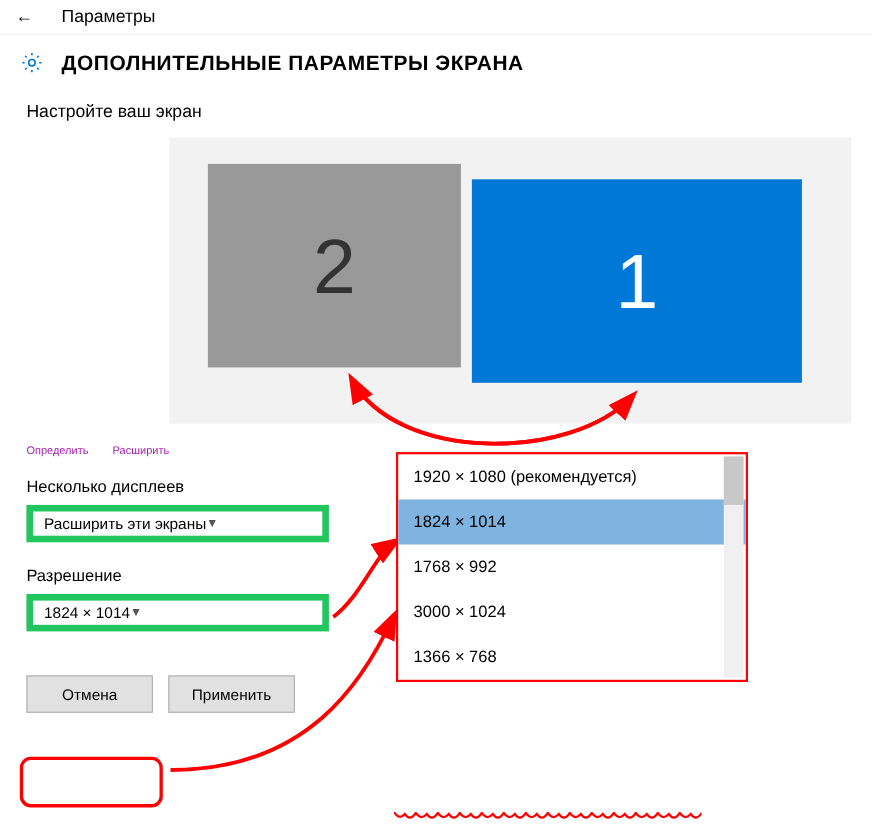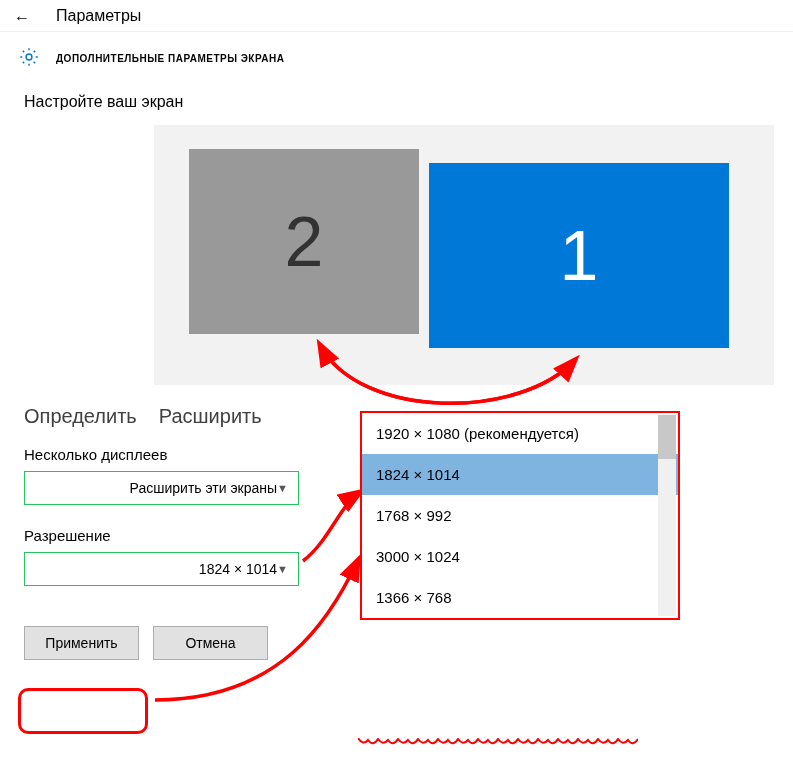--- a/index.html
+++ b/index.html
@@ -30,21 +30,21 @@
   }
   .titlebar-text { font-size: 16px; }
   .header-row {
     display: flex;
     align-items: center;
     gap: 16px;
     padding: 14px 18px;
   }
   .gear-icon svg { width: 22px; height: 22px; }
   .page-title {
-    font-size: 10px;
+    font-size: 19px;
     font-weight: 600;
     letter-spacing: 0.5px;
     text-transform: uppercase;
   }
   .content { padding: 0 24px; }
   .section-title {
     font-size: 16px;
     font-weight: 400;
     margin: 8px 0 14px 0;
   }
@@ -80,29 +80,29 @@
     background: #0078d7;
     color: #fff;
   }
   .monitor-1-num { color: #fff; }
   .monitor-2-num { color: #333; }
   .link-row {
     display: flex;
     gap: 22px;
     margin: 20px 0 18px 0;
   }
-  .link { color: #404040; cursor: pointer; font-size: 20px; }
+  .link { color: #a21caf; cursor: pointer; font-size: 10px; }
   .label-text { font-size: 15px; margin-bottom: 8px; margin-top: 6px; }
   .dropdown {
     width: 275px;
     height: 34px;
-    border: 1px solid #22c55e;
-    display: flex;
-    align-items: center;
-    justify-content: flex-end;
+    border: 6px solid #22c55e;
+    display: flex;
+    align-items: center;
+    justify-content: flex-start;
     padding: 0 10px;
     cursor: pointer;
     background: #fff;
     font-size: 14px;
     margin-bottom: 22px;
   }
   .chevron {
     font-size: 11px;
     color: #555;
   }
@@ -217,22 +217,22 @@
     <span class="chevron">▼</span>
   </div>
 
   <div class="label-text">Разрешение</div>
   <div class="dropdown">
     <span>1824 × 1014</span>
     <span class="chevron">▼</span>
   </div>
 
   <div class="button-row">
+    <div class="btn">Отмена</div>
     <div class="btn">Применить</div>
-    <div class="btn">Отмена</div>
   </div>
 </div>
 
 <div class="apply-highlight"></div>
 
 <div class="resolution-popup">
   <div class="popup-scrollbar">
     <div class="popup-thumb"></div>
   </div>
   <div class="res-item">1920 × 1080 (рекомендуется)</div>

